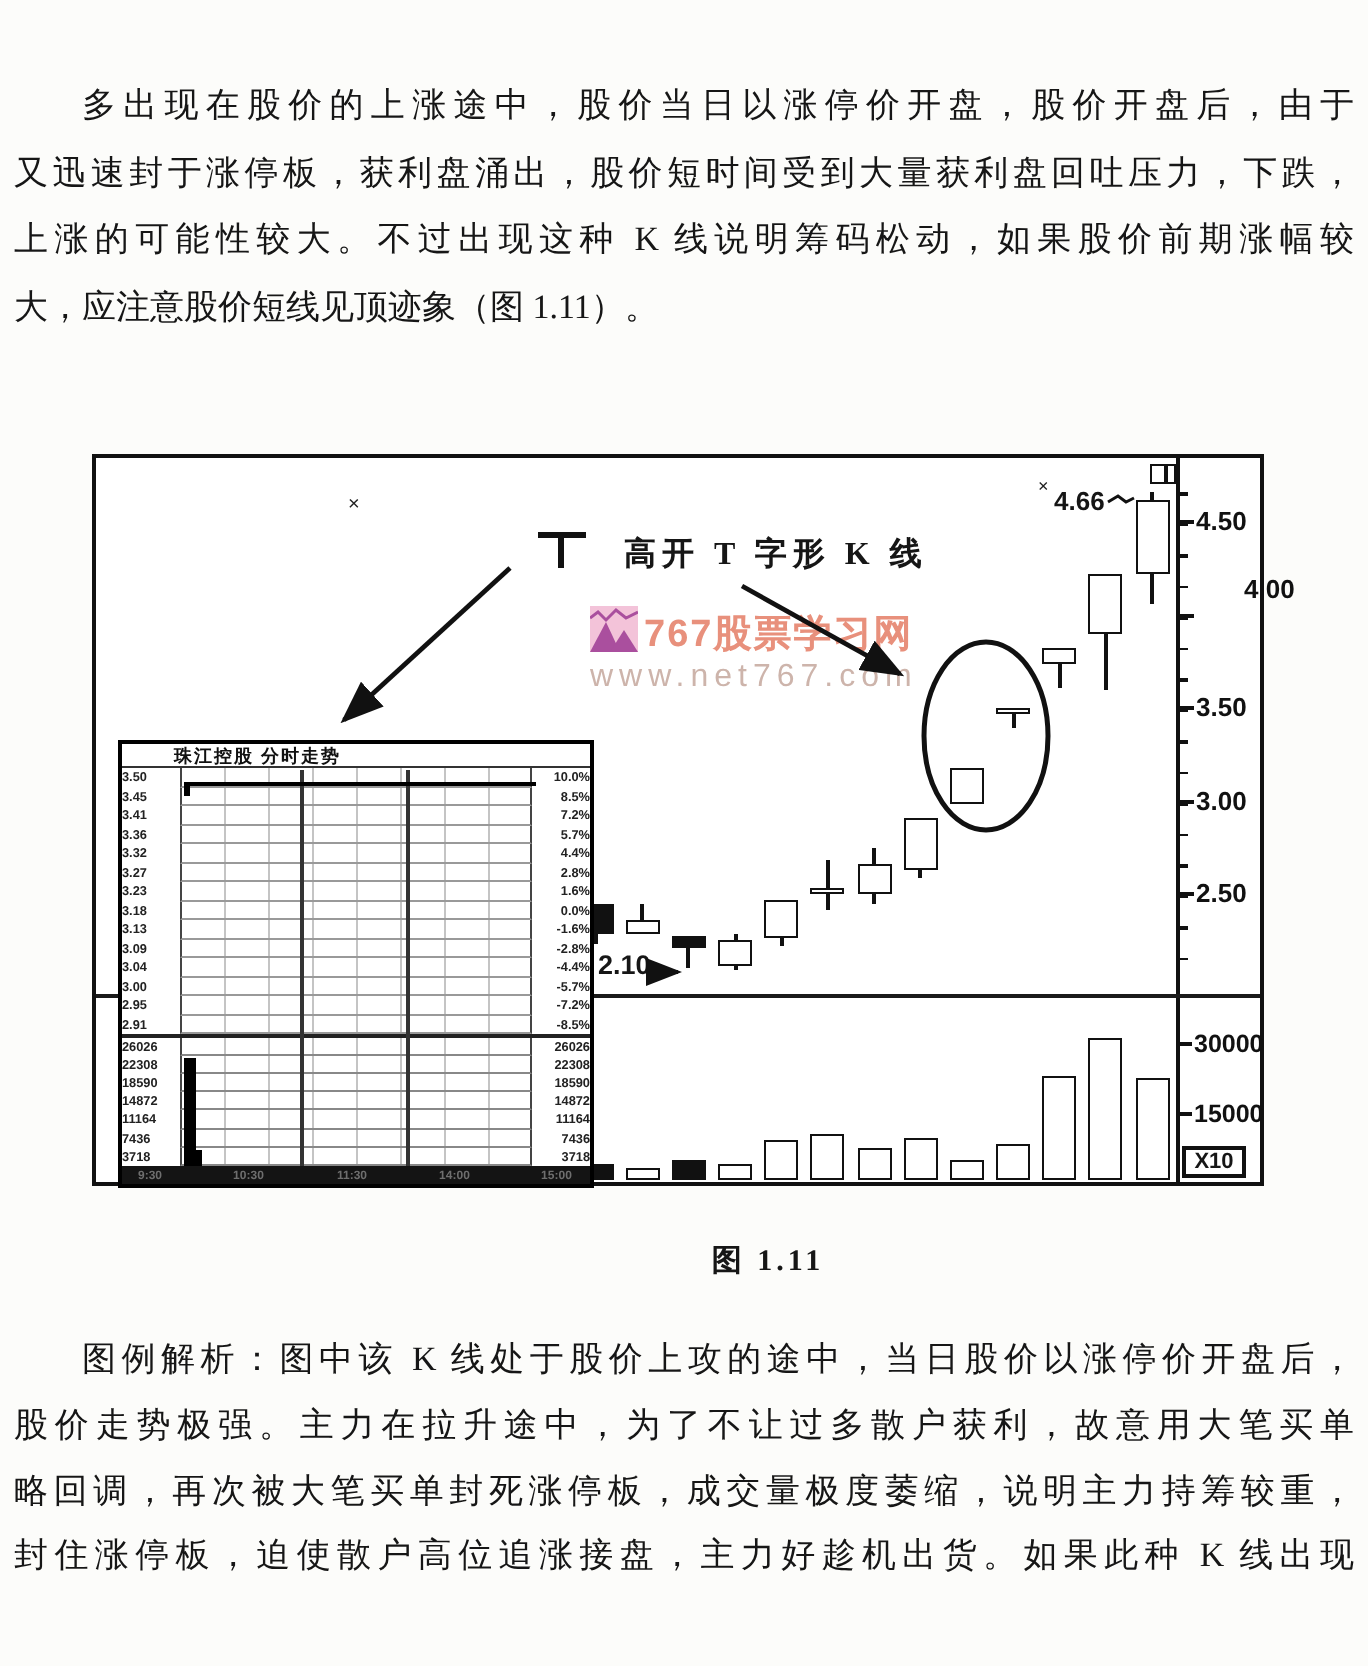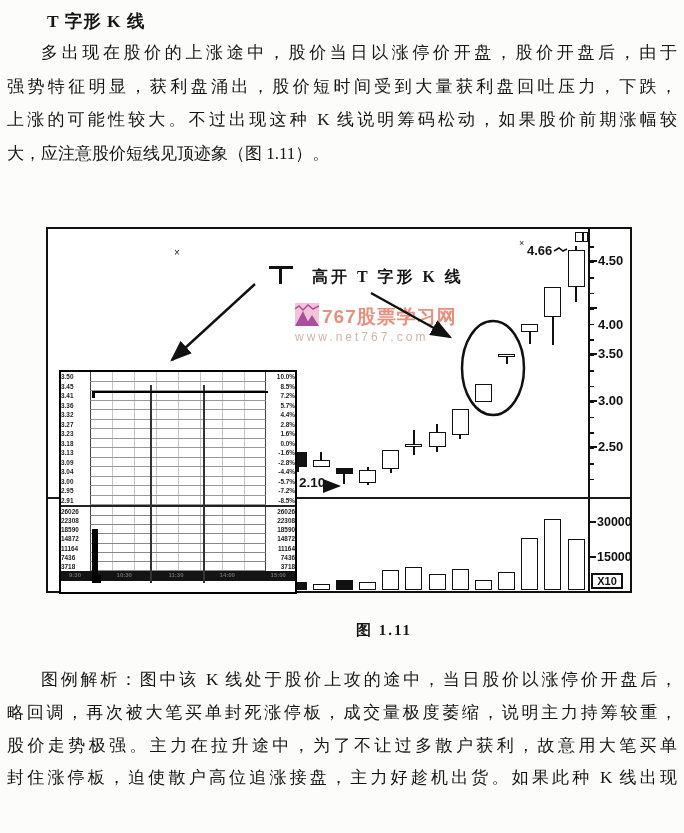--- a/index.html
+++ b/index.html
@@ -29,21 +29,21 @@
   .win-icon:after{content:"";position:absolute;left:6px;top:0;width:1.5px;height:100%;background:#111;}
   
   .tg-bar{position:absolute;left:221px;top:37px;width:24px;height:3px;background:#111;}
   .tg-stem{position:absolute;left:231px;top:40px;width:3px;height:15px;background:#111;}
   .t-note{position:absolute;left:264px;top:38px;font-size:16px;font-weight:600;letter-spacing:3px;
           font-family:"Liberation Serif",serif;white-space:nowrap;}
   
   .wm{position:absolute;left:247px;top:74px;}
   .wm-title{position:absolute;left:27px;top:1px;font-size:19px;font-weight:bold;color:#e8907c;
             letter-spacing:1px;white-space:nowrap;font-family:"Liberation Sans",sans-serif;}
-  .wm-url{position:absolute;left:0;top:27px;font-size:12px;color:#cdb4ab;letter-spacing:3px;white-space:nowrap;}
+  .wm-url{position:absolute;left:0;top:27px;font-size:16px;color:#cdb4ab;letter-spacing:3px;white-space:nowrap;}
   
   .plabel{position:absolute;left:550px;width:36px;font-size:13px;font-weight:bold;color:#111;}
   .ptick{position:absolute;left:542px;width:7px;height:2px;background:#111;}
   .mtick{position:absolute;left:542px;width:4px;height:1.5px;background:#111;}
   .vlabel{position:absolute;left:549px;width:36px;font-size:12.5px;font-weight:bold;color:#111;}
   .vtick{position:absolute;left:542px;width:6px;height:2px;background:#111;}
   .vunit{position:absolute;left:543px;top:344px;width:32px;height:16px;border:2px solid #111;
          font-size:11px;font-weight:bold;text-align:center;line-height:12px;background:#fff;}
   
   .wick{position:absolute;width:2px;background:#111;}
@@ -81,25 +81,24 @@
   .vspike{position:absolute;left:31px;top:157px;width:6px;height:54px;background:#000;}
   .vspike2{position:absolute;left:37px;top:203px;width:3px;height:8px;background:#000;}
   .idark1{position:absolute;left:89px;top:13px;width:1.5px;height:198px;background:#333;}
   .idark2{position:absolute;left:142px;top:13px;width:1.5px;height:198px;background:#333;}
 </style>
 </head>
 <body>
 
 <div class="page">
 
-  <div class="doc-title">T 字形 K 线</div>
 
   <div class="para" id="para1">
       <div class="tline first">多出现在股价的上涨途中，股价当日以涨停价开盘，股价开盘后，由于</div>
-      <div class="tline">强势特征明显，获利盘涌出，股价短时间受到大量获利盘回吐压力，下跌，</div>
+      <div class="tline">又迅速封于涨停板，获利盘涌出，股价短时间受到大量获利盘回吐压力，下跌，</div>
       <div class="tline">上涨的可能性较大。不过出现这种 K 线说明筹码松动，如果股价前期涨幅较</div>
       <div class="tline last">大，应注意股价短线见顶迹象（图 1.11）。</div>
     </div>
 
   <div class="chart">
 
     <div class="x-marker" style="left:126px;top:19px;">×</div>
     <div class="win-icon"></div>
 
     <div class="tg-bar"></div>
@@ -132,21 +131,21 @@
         <div class="mtick" style="top: 156.5px;"></div>
         <div class="mtick" style="top: 172px;"></div>
         <div class="mtick" style="top: 187.5px;"></div>
         <div class="mtick" style="top: 203px;"></div>
         <div class="mtick" style="top: 218.5px;"></div>
         <div class="mtick" style="top: 234px;"></div>
         <div class="mtick" style="top: 249.5px;"></div>
         <div class="ptick" style="top: 31px;"></div>
         <div class="plabel" style="top: 24px;">4.50</div>
         <div class="ptick" style="top: 77.5px;"></div>
-        <div class="plabel" style="top: 88px;">4.00</div>
+        <div class="plabel" style="top: 58px; margin-left: 24px;">4.00</div>
         <div class="ptick" style="top: 124px;"></div>
         <div class="plabel" style="top: 117px;">3.50</div>
         <div class="ptick" style="top: 170.5px;"></div>
         <div class="plabel" style="top: 163.5px;">3.00</div>
         <div class="ptick" style="top: 217px;"></div>
         <div class="plabel" style="top: 210px;">2.50</div>
         <div class="vtick" style="top: 292.005px;"></div>
         <div class="vlabel" style="top: 286.005px;">30000</div>
         <div class="vtick" style="top: 327.002px;"></div>
         <div class="vlabel" style="top: 321.002px;">15000</div>
@@ -207,20 +206,21 @@
         </marker>
       </defs>
       <line x1="207" y1="55" x2="124" y2="131" stroke="#111" stroke-width="2.4" marker-end="url(#ah)"></line>
       <line x1="323" y1="64" x2="402" y2="108" stroke="#111" stroke-width="2.4" marker-end="url(#ah)"></line>
       <line x1="279" y1="257" x2="291" y2="257" stroke="#111" stroke-width="2" marker-end="url(#ah)"></line>
       <polyline points="506,22 511,19 515,22 519,20" fill="none" stroke="#111" stroke-width="1.5"></polyline>
       <ellipse cx="445" cy="139" rx="31" ry="47" fill="none" stroke="#111" stroke-width="2.5"></ellipse>
     </svg>
 
     <div class="inset">
+      <div class="inset-header">珠江控股 分时走势</div>
       <div class="inset-rows" id="inset-price-rows">
           <div class="irow" style="height: 9.5px;">
             <div class="lab">3.50</div>
             <div class="cell"></div>
             <div class="rlab">10.0%</div>
           </div>
           <div class="irow" style="height: 9.5px;">
             <div class="lab">3.45</div>
             <div class="cell"></div>
             <div class="rlab">8.5%</div>
@@ -340,18 +340,18 @@
         <div class="vspike2"></div>
       </div>
     </div>
 
   </div>
 
   <div class="fig-caption">图 1.11</div>
 
   <div class="para" id="para2">
       <div class="tline first">图例解析：图中该 K 线处于股价上攻的途中，当日股价以涨停价开盘后，</div>
+      <div class="tline">股价走势极强。主力在拉升途中，为了不让过多散户获利，故意用大笔买单</div>
       <div class="tline">略回调，再次被大笔买单封死涨停板，成交量极度萎缩，说明主力持筹较重，</div>
-      <div class="tline">股价走势极强。主力在拉升途中，为了不让过多散户获利，故意用大笔买单</div>
       <div class="tline">封住涨停板，迫使散户高位追涨接盘，主力好趁机出货。如果此种 K 线出现</div>
     </div>
 
 </div>
 
 </body></html>

